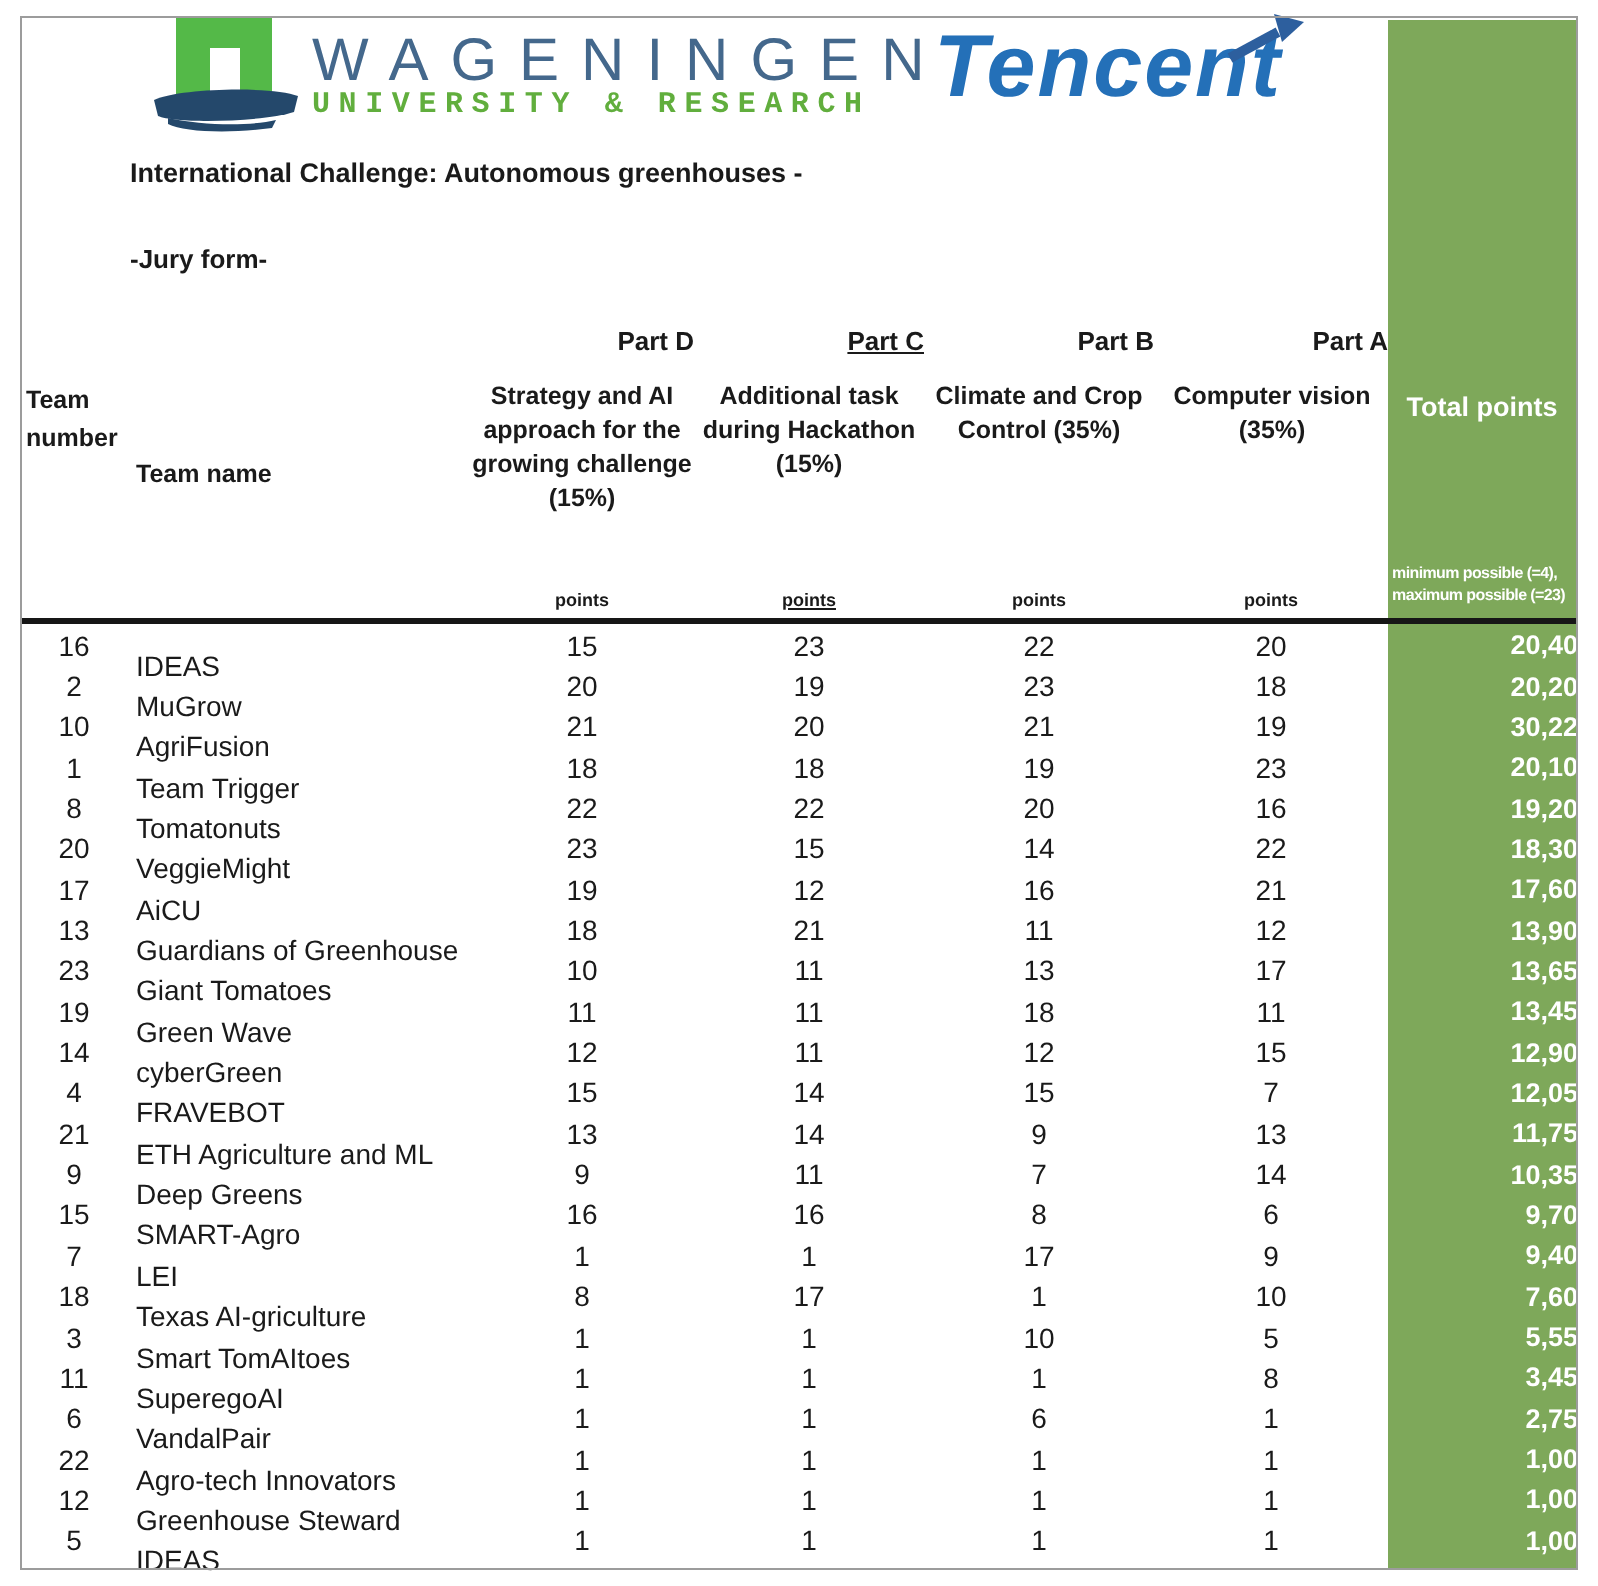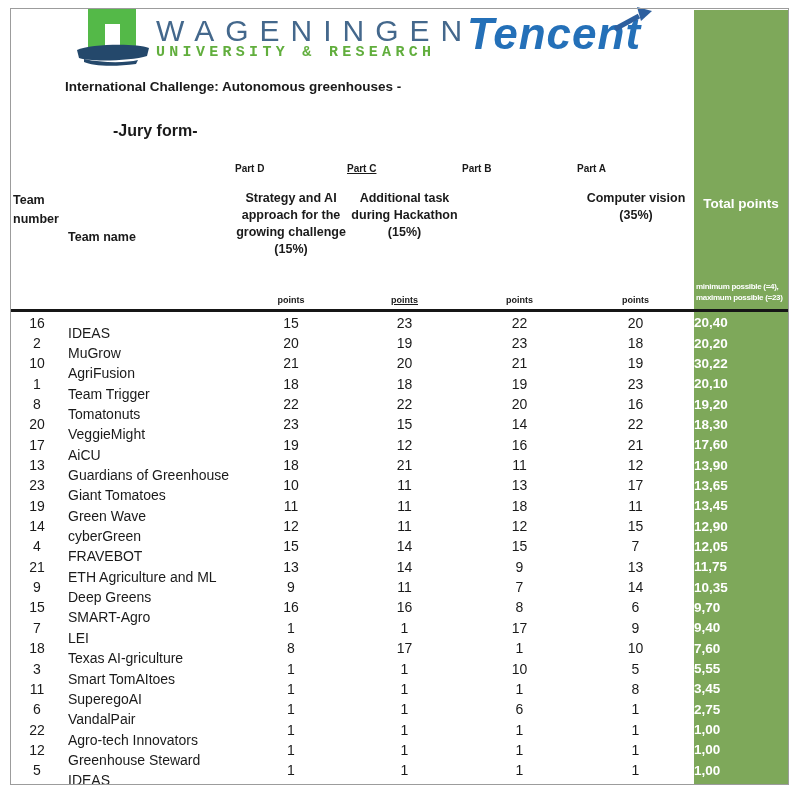--- a/index.html
+++ b/index.html
@@ -18,25 +18,25 @@
   .wur-subname{position:absolute;left:156px;top:44px;font-size:15px;font-weight:bold;
                letter-spacing:4.3px;color:var(--wur-text-green,#61AE3D);white-space:nowrap;z-index:2;font-family:Liberation Mono, monospace;}
 
   
   .tencent{position:absolute;left:467px;top:8px;z-index:2;}
   .tencent-text{font-size:44px;line-height:52px;font-style:italic;font-weight:bold;
                 letter-spacing:1px;color:var(--tencent-blue,#2470B8);white-space:nowrap;}
   .tencent-arrow{position:absolute;right:-12px;top:-2px;width:40px;height:26px;}
 
   .doc-title{position:absolute;left:65px;top:79px;font-size:13.5px;font-weight:bold;z-index:2;}
-  .doc-subtitle{position:absolute;left:65px;top:122px;font-size:16px;font-weight:bold;z-index:2;margin-left:48px;}
+  .doc-subtitle{position:absolute;left:65px;top:122px;font-size:13px;font-weight:bold;z-index:2;}
 
   
   .hdr{position:absolute;font-weight:bold;z-index:3;}
-  .part-label{top:163px;font-size:10px;text-align:left;}
+  .part-label{top:163px;font-size:13px;text-align:right;}
   .points-label{top:295px;font-size:9px;text-align:center;}
   .part-title{top:190px;font-size:12.5px;line-height:17px;text-align:center;}
   .col-d{left:235px;width:112px;} .col-c{left:347px;width:115px;text-decoration:underline;}
   .col-b{left:462px;width:115px;} .col-a{left:577px;width:117px;}
   .col-d-title{left:228px;width:126px;} .col-c-title{left:344px;width:121px;}
   .col-b-title{left:450px;width:139px;} .col-a-title{left:576px;width:120px;}
   .team-number-hdr{left:13px;top:191px;width:56px;font-size:12.5px;line-height:19px;}
   .team-name-hdr{left:68px;top:191px;font-size:12.5px;margin-top:39px;}
   .total-title{left:694px;top:196px;width:94px;font-size:13.5px;text-align:center;
                color:#fff;}
@@ -44,21 +44,21 @@
               letter-spacing:-0.3px;color:#fff;}
 
   
   .rows{position:absolute;left:10px;top:312.5px;width:779px;z-index:3;}
   .row{display:grid;grid-template-columns:54px 171px 112px 115px 115px 117px 95px;
        height:20.35px;align-items:center;font-size:14px;}
   .cell{overflow:hidden;white-space:nowrap;}
   .c-num{text-align:center;}
   .c-name{padding-left:4px;margin-top:20px;}
   .c-pts{text-align:center;}
-  .c-total{text-align:left;font-weight:bold;color:#fff;font-size:13.5px;}
+  .c-total{text-align:right;font-weight:bold;color:#fff;font-size:13.5px;}
 </style>
 </head>
 <body>
 
 <div class="canvas">
 
   <div class="green-col"></div>
   <div class="sheet-border"></div>
   <div class="thick-line"></div>
 
@@ -85,20 +85,21 @@
   <div class="hdr part-label col-d">Part D</div>
   <div class="hdr part-label col-c">Part C</div>
   <div class="hdr part-label col-b">Part B</div>
   <div class="hdr part-label col-a">Part A</div>
 
   <div class="hdr team-number-hdr">Team number</div>
   <div class="hdr team-name-hdr">Team name</div>
 
   <div class="hdr part-title col-d-title">Strategy and AI approach for the growing challenge (15%)</div>
   <div class="hdr part-title col-c-title">Additional task during Hackathon (15%)</div>
+  <div class="hdr part-title col-b-title">Climate and Crop Control (35%)</div>
   <div class="hdr part-title col-a-title">Computer vision (35%)</div>
 
   <div class="hdr total-title">Total points</div>
   <div class="hdr total-note">minimum possible (=4), maximum possible (=23)</div>
 
   <div class="hdr points-label col-d">points</div>
   <div class="hdr points-label col-c">points</div>
   <div class="hdr points-label col-b">points</div>
   <div class="hdr points-label col-a">points</div>
 

